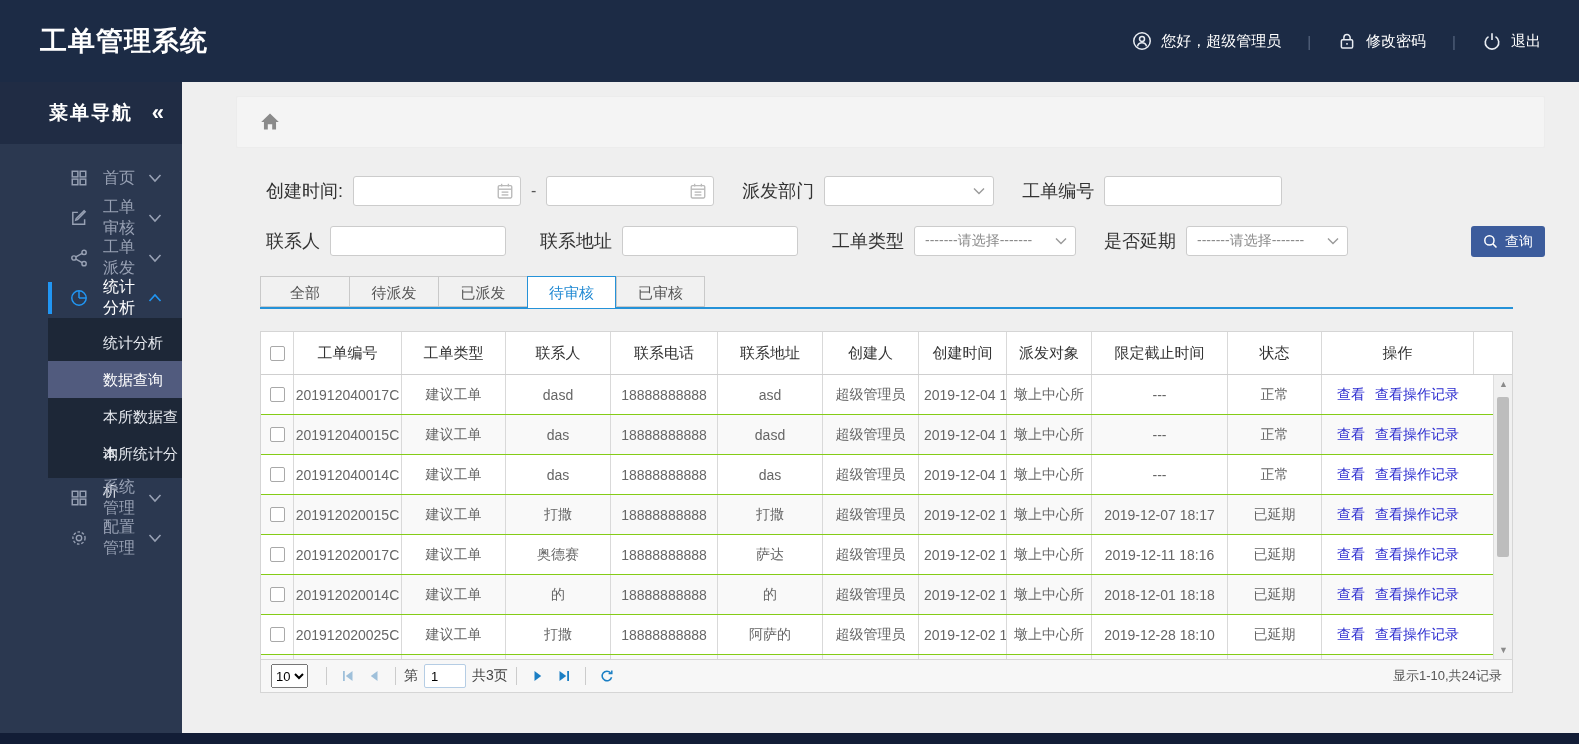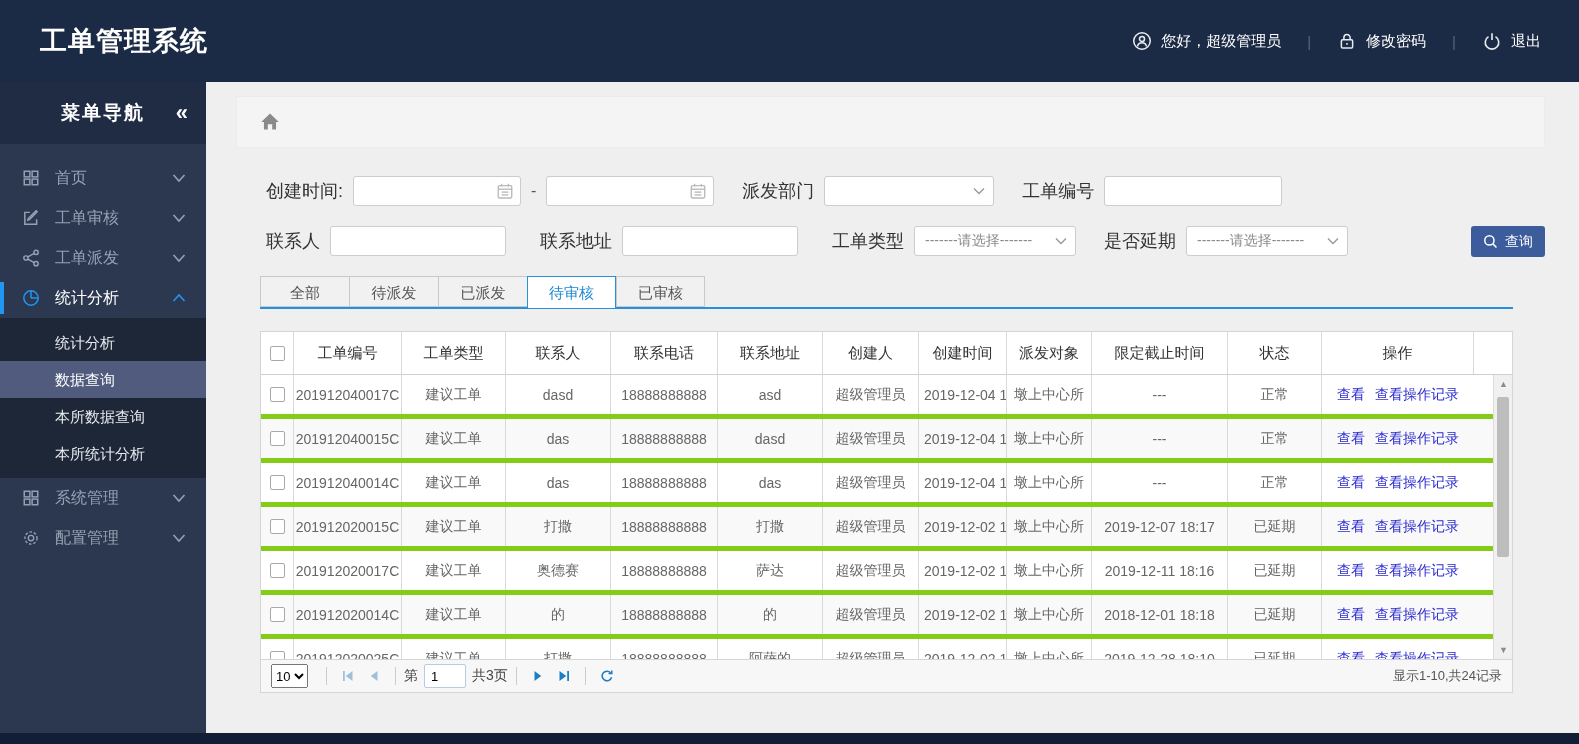--- a/index.html
+++ b/index.html
@@ -9,25 +9,25 @@
   
   .topbar { position:absolute; left:0; top:0; width:1579px; height:82px; background:#1c2b45; display:flex; align-items:center; justify-content:space-between; padding:0 38px 0 40px; z-index:5; }
   .app-title { color:#fff; font-size:27px; font-weight:bold; letter-spacing:1px; }
   .top-right { display:flex; align-items:center; color:#fff; font-size:15px; gap:18px; }
   .top-item { display:flex; align-items:center; gap:9px; cursor:pointer; }
   .top-sep { color:#55657f; font-size:15px; padding:0 8px; }
   .ticon { display:inline-flex; width:20px; height:20px; color:#e8ecf2; }
   .ticon svg { width:100%; height:100%; }
 
   
-  .sidebar { position:absolute; left:0; top:82px; width:206px; height:651px; background:#2b3850; z-index:4; }
+  .sidebar { position:absolute; left:0; top:82px; width:182px; height:651px; background:#2b3850; z-index:4; }
   .nav-head { height:62px; background:#202c44; display:flex; align-items:center; justify-content:center; position:relative; }
   .nav-title { color:#fff; font-size:19px; font-weight:bold; letter-spacing:2px; }
   .collapse { position:absolute; right:20px; top:50%; transform:translateY(-50%); color:#fff; font-size:22px; font-weight:bold; cursor:pointer; letter-spacing:-2px; }
-  .menu { padding-top:14px; }
+  .menu { padding-top:14px;margin-left:48px; }
   .mi { height:40px; display:flex; align-items:center; padding:0 20px 0 22px; color:#98a1b4; font-size:16px; cursor:pointer; position:relative; }
   .mi .micon { width:18px; height:18px; margin-right:15px; display:inline-flex; color:#98a1b4; }
   .mi .micon svg { width:100%; height:100%; }
   .mi .mlabel { flex:1; }
   .mi .chev { width:14px; height:10px; color:#98a1b4; display:inline-flex; }
   .mi .chev svg { width:100%; height:100%; }
   .mi.active { color:#fff; }
   .mi.active .micon, .mi.active .chev { color:#2196f3; }
   .mi.active::before { content:""; position:absolute; left:0; top:4px; bottom:4px; width:4px; background:#2196f3; }
   .submenu { background:#1d2737; padding:6px 0; }
@@ -64,21 +64,21 @@
   .tab.active { background:#fff; color:#1e88d2; border:1px solid #2592d8; position:relative; height:33px; margin-bottom:-2px; z-index:2; }
 
   
   .table-wrap { margin:22px 66px 0 42px; background:#fff; border:1px solid #d5d5d5; }
   .trow { display:flex; }
   .th, .td { border-right:1px solid #d9d9d9; display:flex; align-items:center; justify-content:center; overflow:hidden; white-space:nowrap; }
   .th:last-child, .td:last-child { border-right:none; }
   .thead { border-bottom:1px solid #cfcfcf; }
   .thead .th { height:42px; font-size:15px; color:#333; background:#fff; }
   .tbody-clip { height:284px; overflow:hidden; position:relative; }
-  .tbody .trow { border-bottom:5px solid #84cc16; background:#fff; }
+  .tbody .trow { border-bottom:1px solid #84cc16; background:#fff; }
   .tbody .trow:nth-child(even) { background:#f9f9f9; }
   .tbody .td { height:39px; font-size:14px; color:#666; }
   .c0{width:33px;} .c1{width:108px; color:#555;} .c2{width:104px;} .c3{width:105px;}
   .c4{width:107px;} .c5{width:105px;} .c6{width:96px;} .c7{width:88px; justify-content:flex-start !important; padding-left:5px;}
   .c8{width:85px;} .c9{width:136px;} .c10{width:94px;} .c11{width:152px;} .csb{width:19px;}
   .thead .c7 { justify-content:center !important; padding-left:0; }
   .cbx { width:15px; height:15px; border:1px solid #a9a9a9; border-radius:2px; background:#fff; cursor:pointer; }
   .status-normal { color:#2b2bd0; }
   .status-delayed { color:#e60000; }
   .alink { color:#2b2bd0; cursor:pointer; text-decoration:none; }

